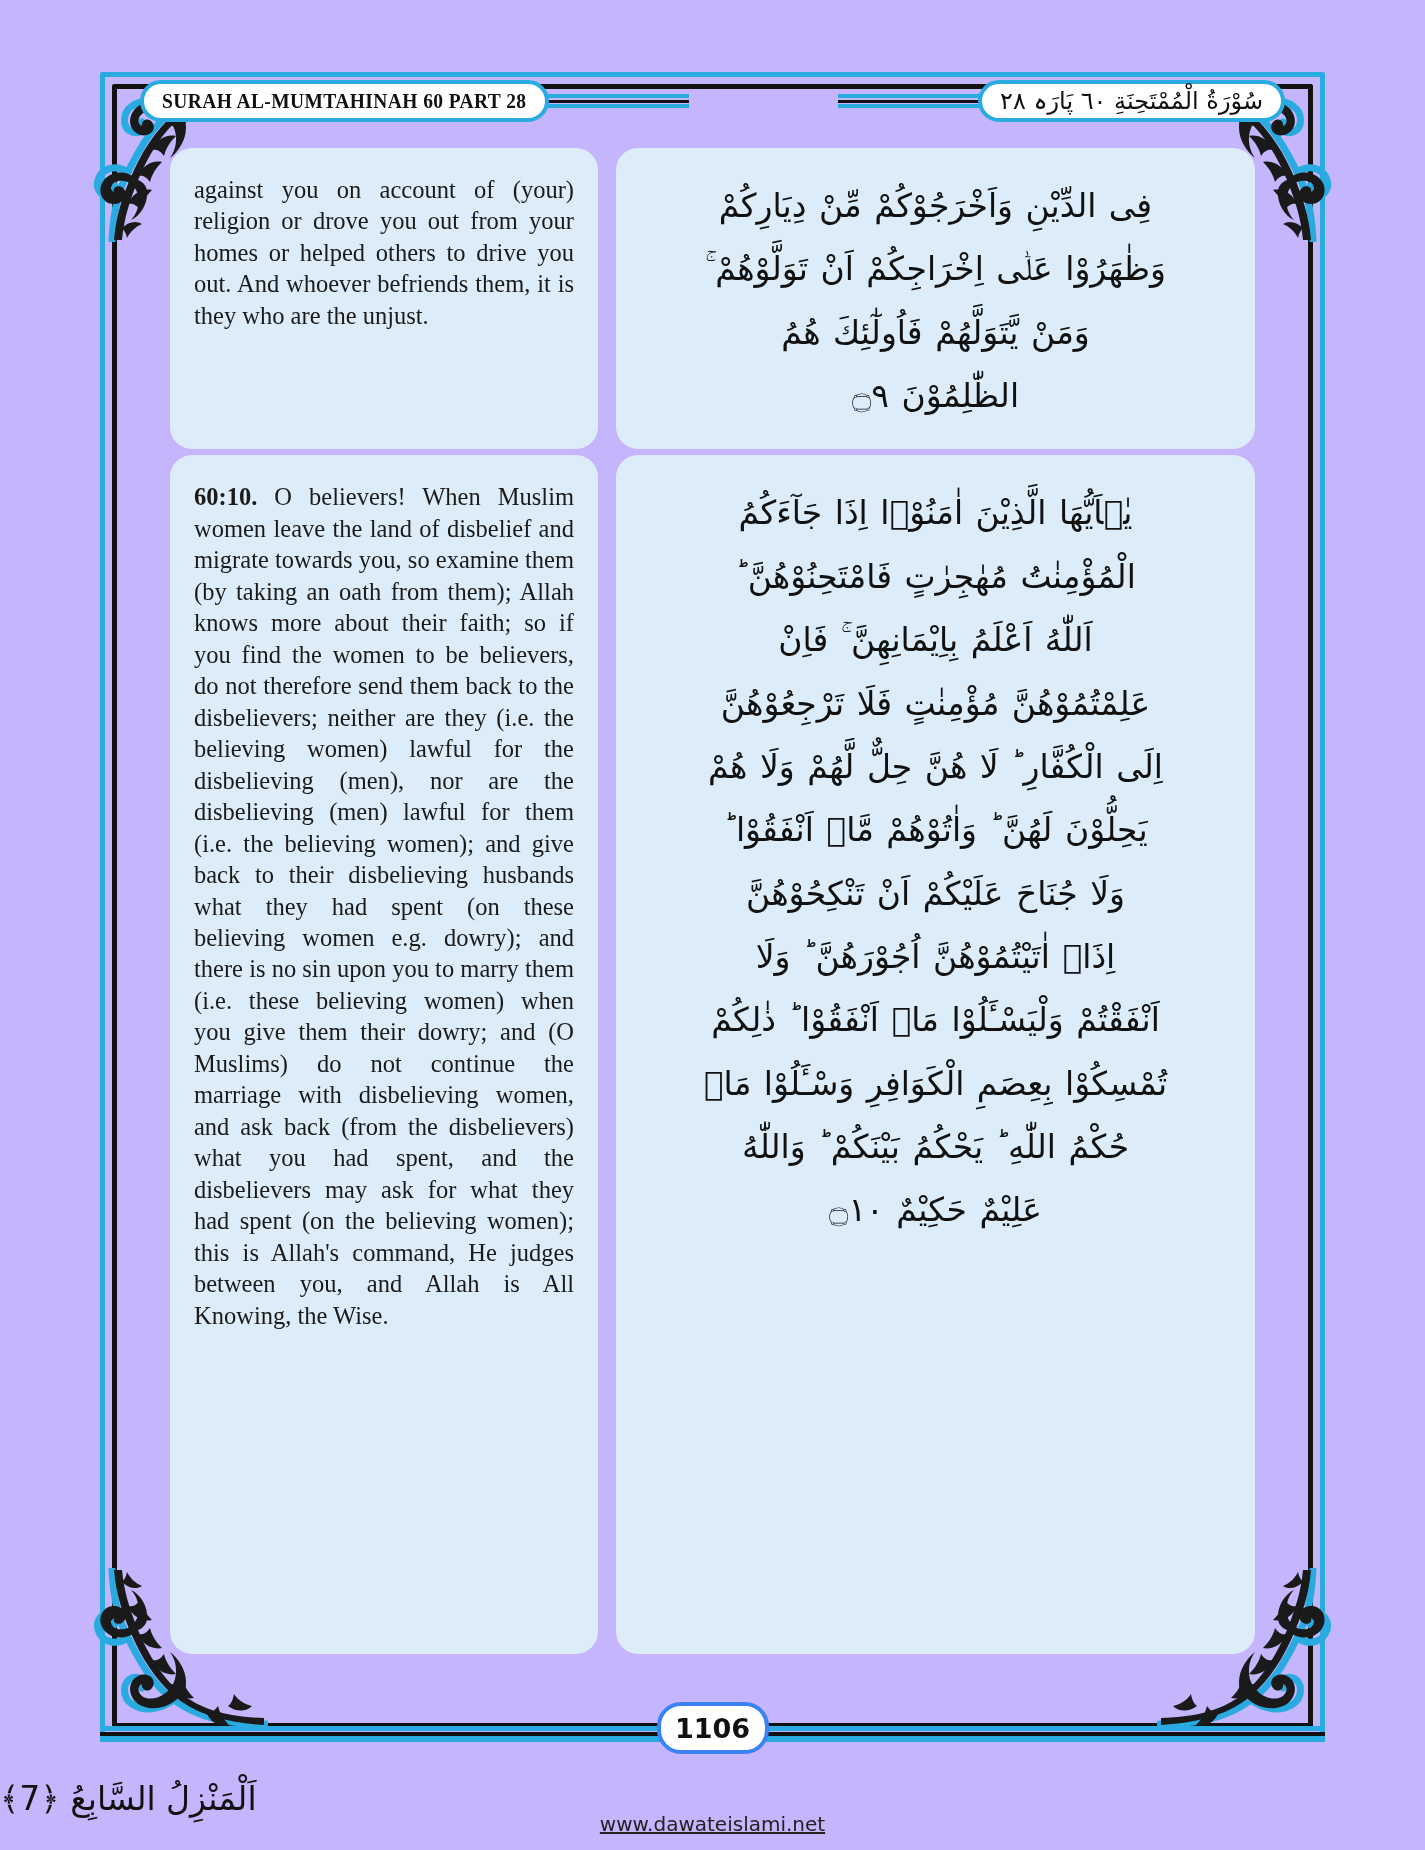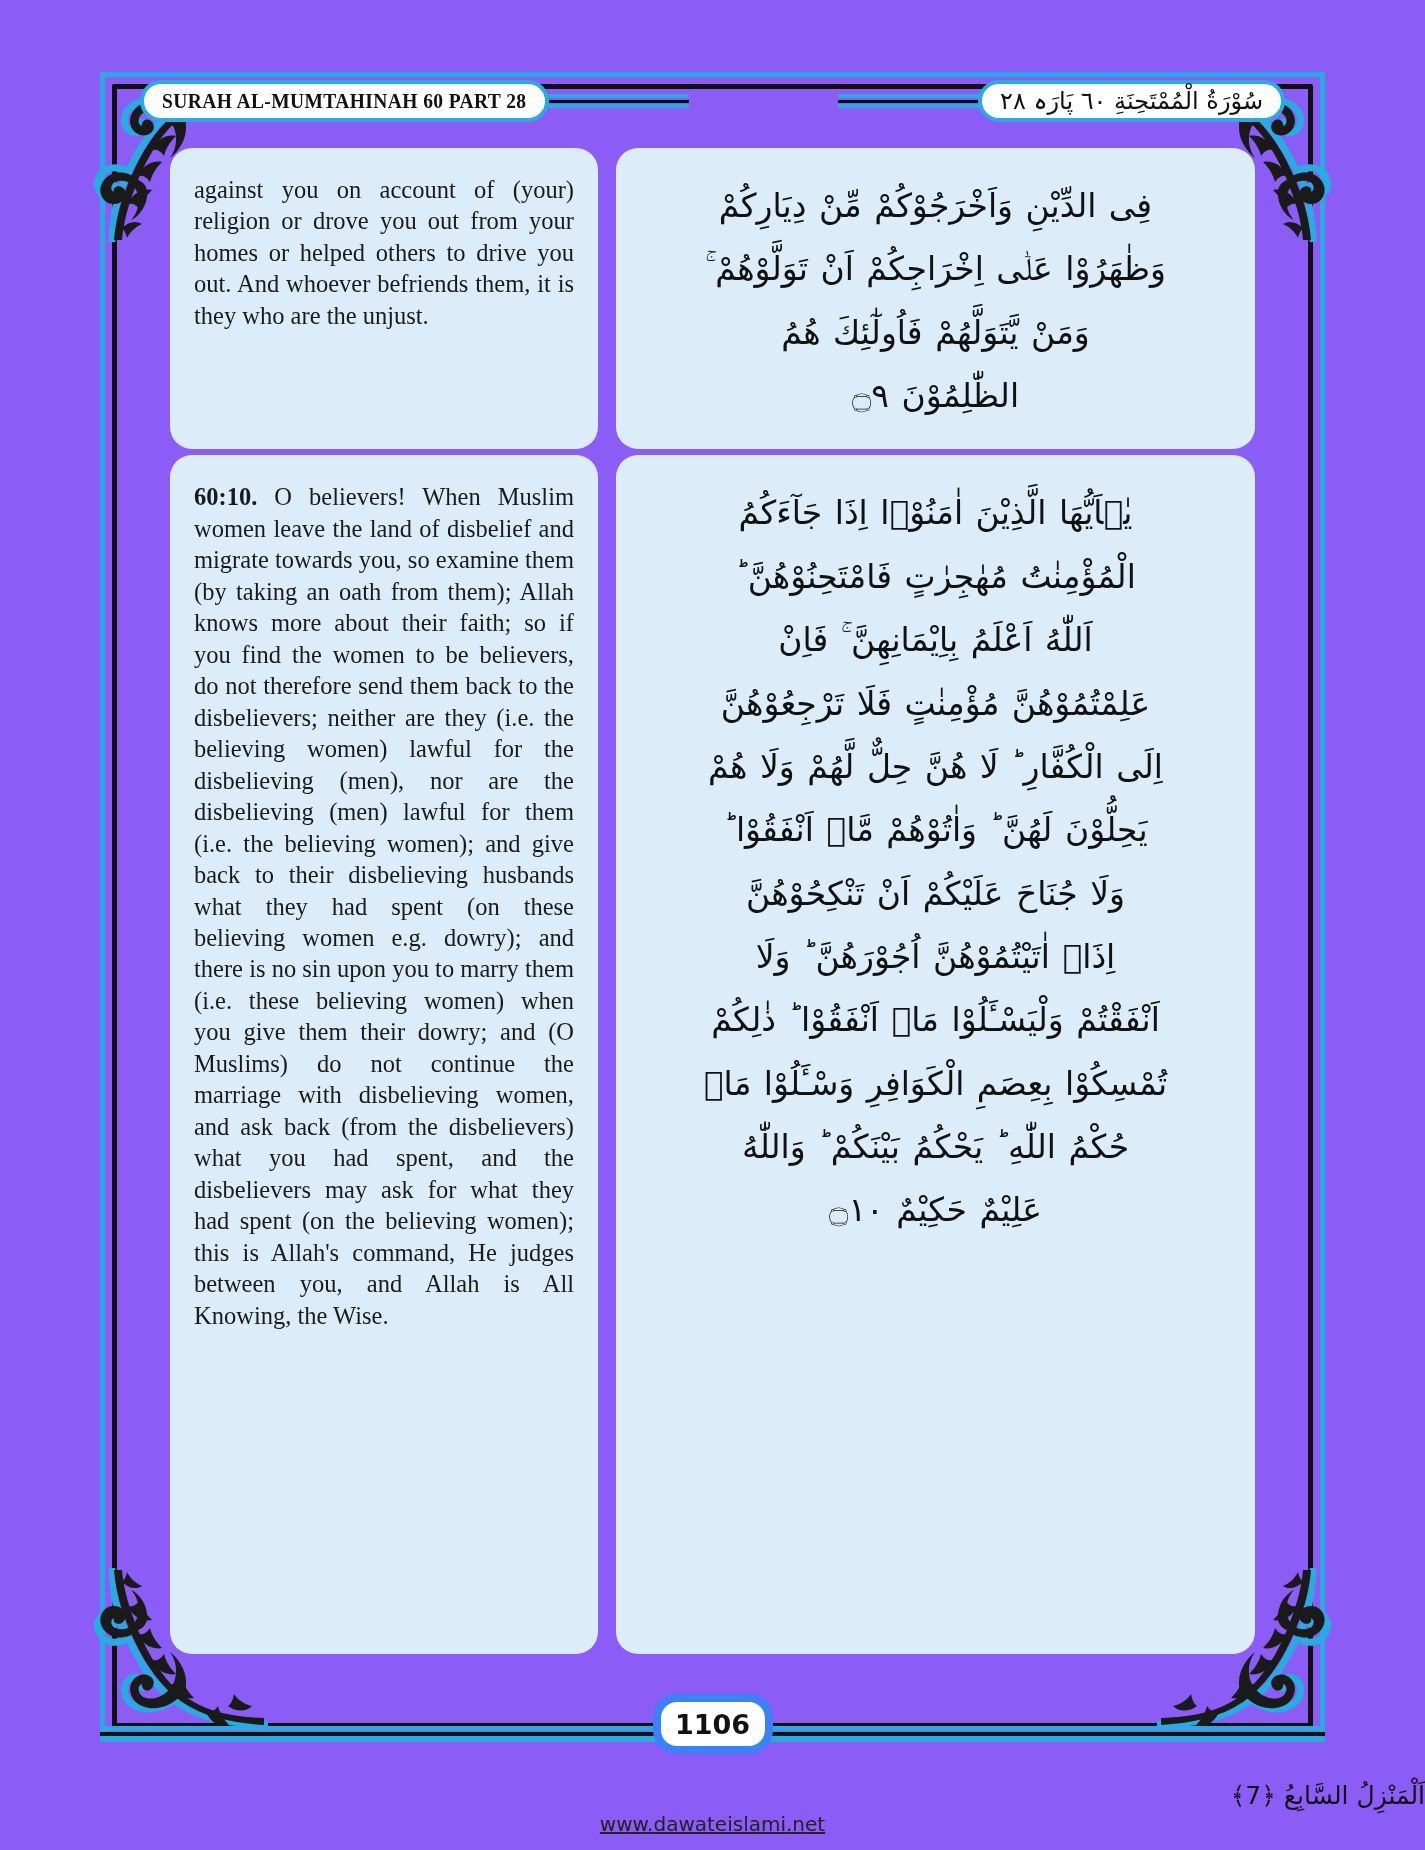--- a/index.html
+++ b/index.html
@@ -2,21 +2,21 @@
 <html><head>
 <meta charset="utf-8">
 <style>
   html,body{margin:0;padding:0;background:#ffffff;}
   body{
     width:1425px;height:1850px;position:relative;overflow:hidden;
     font-family:"Liberation Serif",serif;
   }
 
   
-  .page{position:absolute;inset:0;background:#8b5cf6;}
+  .page{position:absolute;inset:0;background:#c4b5fd;}
 
   
   .border-outer{
     position:absolute;left:100px;top:72px;right:100px;bottom:110px;
     border:5px solid #29ABE2;border-radius:2px;
   }
   .border-inner{
     position:absolute;left:112px;top:84px;right:112px;bottom:122px;
     border:5px solid #111111;border-radius:2px;
   }
@@ -100,30 +100,30 @@
   .foot-rule::before,.foot-rule::after{
     content:"";position:absolute;left:0;right:0;height:5px;background:#29ABE2;
   }
   .foot-rule::before{top:0;}
   .foot-rule::after{bottom:0;}
   .foot-rule i{position:absolute;left:0;right:0;top:6px;height:4px;background:#111;display:block;}
 
   .page-pill{
     position:absolute;left:50%;transform:translateX(-50%);
     bottom:96px;min-width:104px;height:44px;
-    background:#fff;border:8px solid #3b82f6;border-radius:24px;
+    background:#fff;border:4px solid #3b82f6;border-radius:24px;
     display:flex;align-items:center;justify-content:center;z-index:4;
   }
   .page-pill span{
     font-family:"DejaVu Sans",sans-serif;font-weight:bold;font-size:27px;color:#111;
   }
 
   .manzil{
-    position:absolute;left:0;right:0;bottom:40px;text-align:right;
-    font-family:"DejaVu Sans",sans-serif;font-size:25px;color:#111;direction:rtl;
+    position:absolute;left:0;right:0;bottom:32px;text-align:left;
+    font-family:"DejaVu Sans",sans-serif;font-size:33px;color:#111;direction:rtl;
   }
   .site{
     position:absolute;left:0;right:0;bottom:14px;text-align:center;
     font-family:"DejaVu Sans",sans-serif;font-size:20px;color:#222;text-decoration:underline;
   }
 </style>
 </head>
 <body>
 
 <div class="page">

